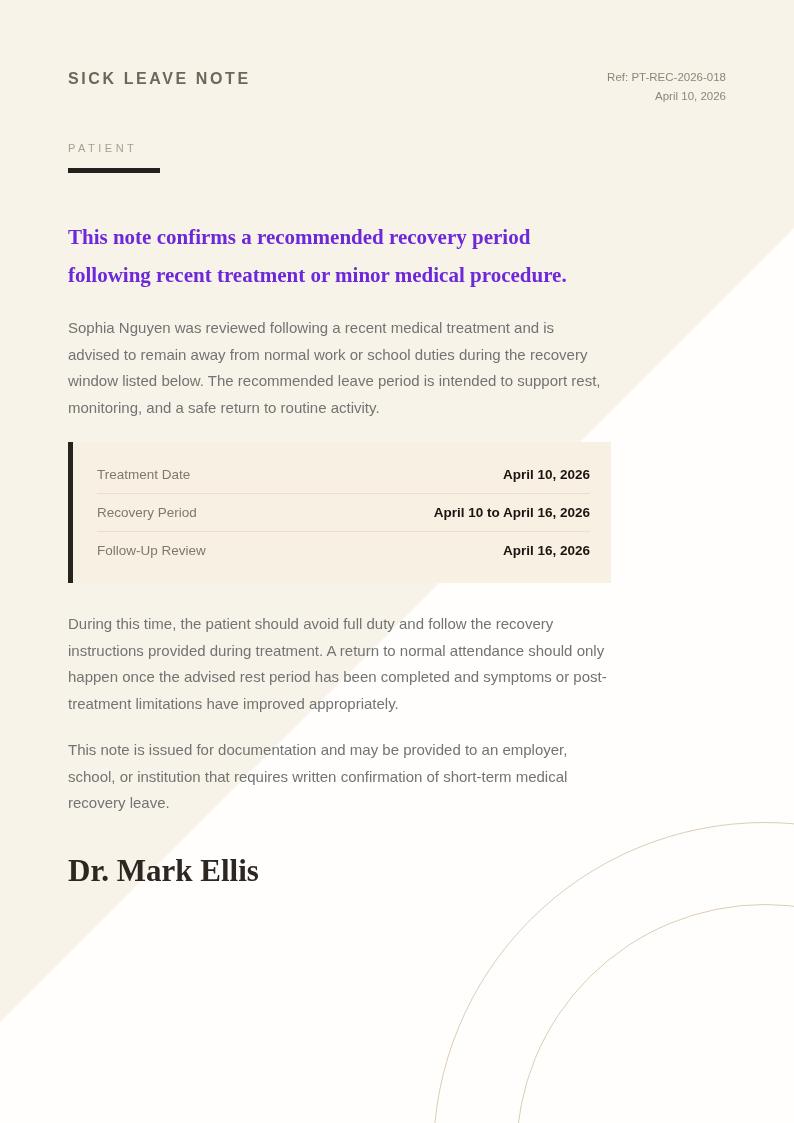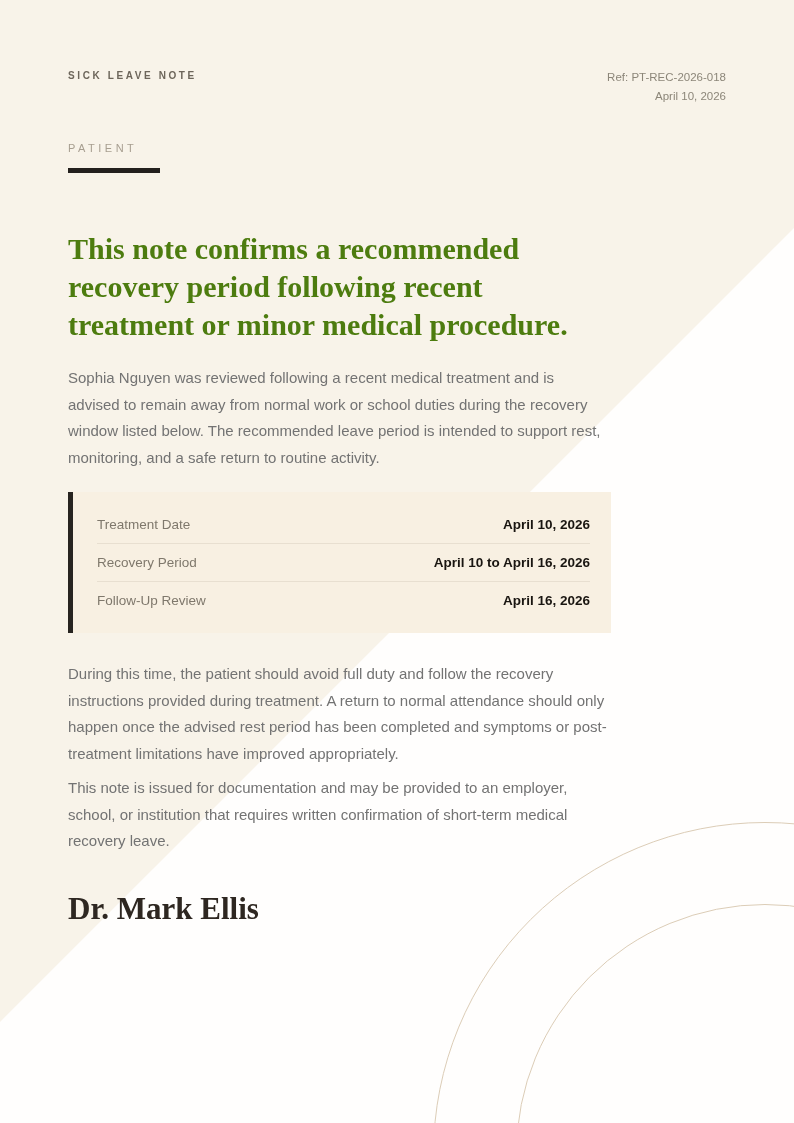--- a/index.html
+++ b/index.html
@@ -35,21 +35,21 @@
     width: 100%;
     height: 100%;
   }
 
   .doc-header {
     display: flex;
     justify-content: space-between;
     align-items: flex-start;
   }
   .doc-title {
-    font-size: 10px;
+    font-size: 16px;
     font-weight: 700;
     letter-spacing: 2.6px;
     color: #6d665b;
     padding-top: 2px;
   }
   .doc-meta {
     text-align: right;
     font-size: 11.5px;
     line-height: 19px;
     color: #8c8679;
@@ -72,38 +72,38 @@
   }
   .patient-name .line { display: block; }
   .name-underline {
     margin-top: 14px;
     width: 92px;
     height: 5px;
     background: #23201d;
   }
 
   .headline {
-    margin-top: 57px;
+    margin-top: 45px;
     width: 512px;
     font-family: "Liberation Serif", serif;
-    font-size: 30px;
+    font-size: 21px;
     line-height: 38px;
     font-weight: 700;
-    color: #4d7c0f;
+    color: #6d28d9;
   }
 
   .body-text {
     width: 540px;
     font-size: 15px;
     line-height: 26.5px;
     color: #737373;
   }
   .p-intro { margin-top: 21px; }
   .p-guidance { margin-top: 28px; }
-  .p-issuance { margin-top: 8px; }
+  .p-issuance { margin-top: 20px; }
 
   .details-panel {
     margin-top: 21px;
     width: 543px;
     background: #f8f0e2;
     border-left: 5px solid #272420;
     padding: 14px 21px 14px 24px;
   }
   .detail-row {
     display: flex;

